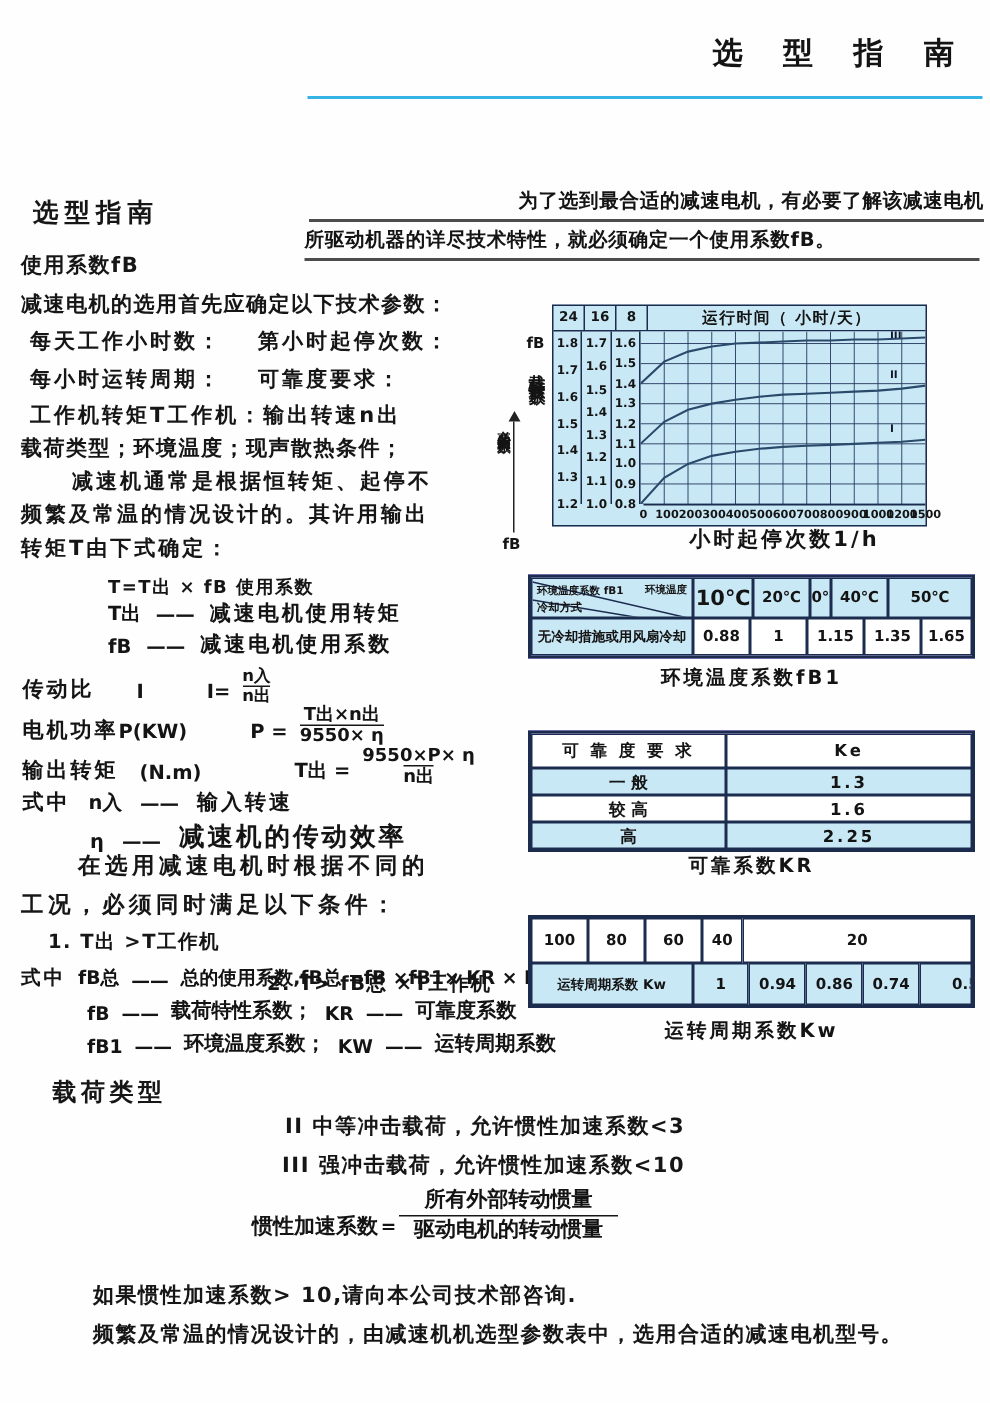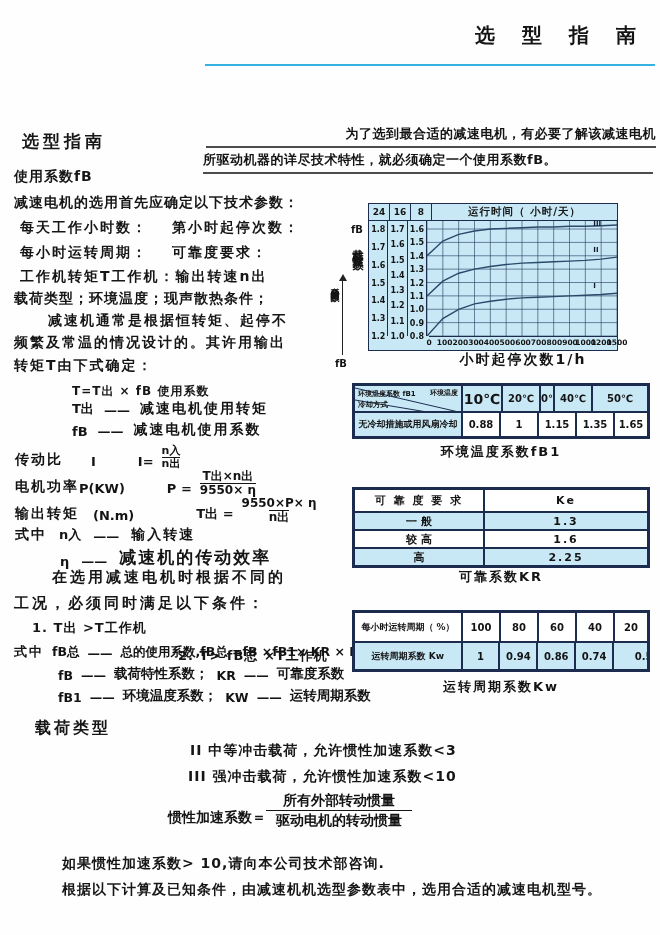--- a/index.html
+++ b/index.html
@@ -154,21 +154,21 @@
 
   <div class="row abs" style="left:168px;top:793px;font-size:14px;">
     <span>惯性加速系数＝</span>
     <span class="frac" style="font-size:14px;">
       <span class="num" style="padding:0 10px 2px;">所有外部转动惯量</span>
       <span class="den" style="padding:2px 10px 0;">驱动电机的转动惯量</span>
     </span>
   </div>
 
   <div class="line" style="left:62px;top:855px;">如果惯性加速系数&gt; 10,请向本公司技术部咨询.</div>
-  <div class="line" style="left:62px;top:881px;">根据以下计算及已知条件，由减速机机选型参数表中，选用合适的减速电机型号。</div>
+  <div class="line" style="left:62px;top:881px;">频繁及常温的情况设计的，由减速机机选型参数表中，选用合适的减速电机型号。</div>
 
   <div class="abs" style="left:351px;top:224px;font-size:10px;font-weight:700;">fB</div>
   <div class="vtext abs" style="left:349px;top:240px;font-size:11px;letter-spacing:2px;">载荷特性系数</div>
   <div class="arrowhead" style="left:339px;top:274px;"></div>
   <div class="arrow-line" style="left:342px;top:281px;"></div>
   <div class="vtext abs" style="left:328px;top:280px;font-size:9px;letter-spacing:1px;">必要的使用系数</div>
   <div class="abs" style="left:335px;top:358px;font-size:10px;font-weight:700;">fB</div>
 
   <div class="chart-frame">
     <div class="chart-head">
@@ -302,25 +302,24 @@
     </div>
     <div class="trow" style="height:18px;">
       <div class="tcell blue" style="width:130px;font-size:11px;">高</div>
       <div class="tcell blue" style="flex:1;font-size:11px;letter-spacing:2px;">2.25</div>
     </div>
   </div>
   <div class="caption" style="left:352px;top:568px;">可靠系数KR</div>
 
   <div class="tbl" style="left:352px;top:610px;width:298px;">
     <div class="trow" style="height:30px;">
-      <div class="tcell white" style="width:108px;font-size:9px;">每小时运转周期（ %）</div>
       <div class="tcell white" style="width:38px;font-size:10px;">100</div>
       <div class="tcell white" style="width:38px;font-size:10px;">80</div>
       <div class="tcell white" style="width:38px;font-size:10px;">60</div>
-      <div class="tcell white" style="width:38px;font-size:10px;">40</div>
+      <div class="tcell white" style="width:27px;font-size:10px;">40</div>
       <div class="tcell white" style="flex:1;font-size:10px;">20</div>
     </div>
     <div class="trow" style="height:28px;">
       <div class="tcell blue" style="width:108px;font-size:9px;">运转周期系数 Kw</div>
       <div class="tcell blue" style="width:38px;font-size:10px;">1</div>
       <div class="tcell blue" style="width:38px;font-size:10px;">0.94</div>
       <div class="tcell blue" style="width:38px;font-size:10px;">0.86</div>
       <div class="tcell blue" style="width:38px;font-size:10px;">0.74</div>
       <div class="tcell blue" style="flex:1;font-size:10px;padding-left:33px;">0.56</div>
     </div>

